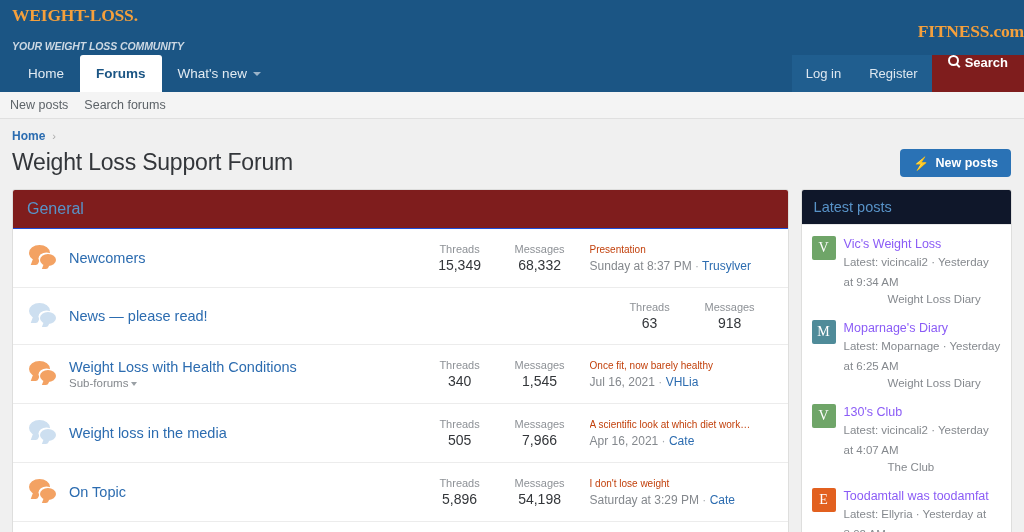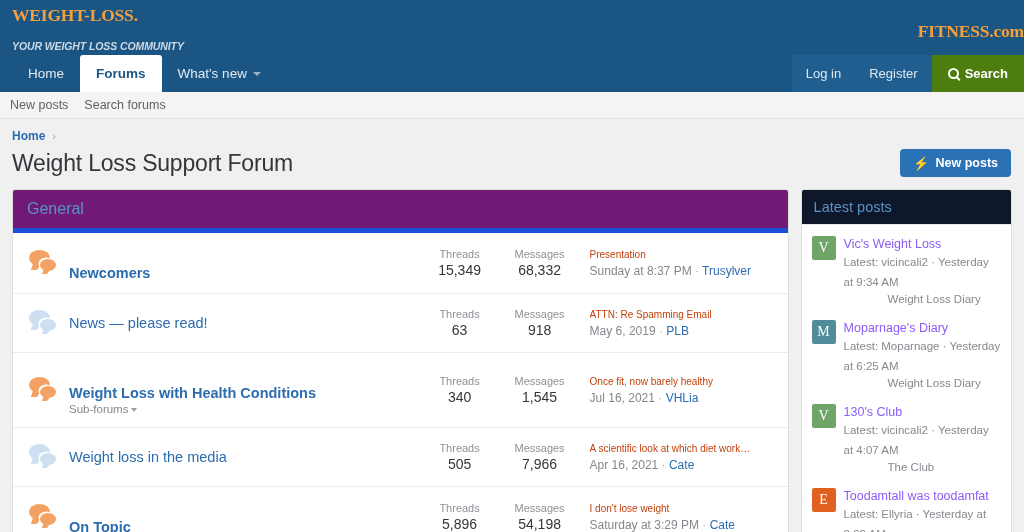--- a/index.html
+++ b/index.html
@@ -91,23 +91,23 @@
     display: flex;
     align-items: center;
     background: #205e8f;
     padding: 0 14px;
     color: #dde7f0;
     font-size: 13px;
     text-decoration: none;
   }
   .nav-search {
     display: flex;
-    align-items: center;
+    align-items: flex-start;
     gap: 6px;
-    background: #4d7c0f;
+    background: #7f1d1d;
     padding: 0 16px;
     color: #ffffff;
     font-size: 13px;
     font-weight: bold;
     text-decoration: none;
   }
   .search-glyph {
     display: inline-block;
     width: 11px; height: 11px;
     border: 2px solid #ffffff;
@@ -150,21 +150,21 @@
   }
   .breadcrumb a {
     color: #2b6cb0;
     font-weight: bold;
     text-decoration: none;
   }
   .breadcrumb .sep { color: #a9a9a9; font-size: 11px; }
 
   .title-row {
     display: flex;
-    align-items: center;
+    align-items: flex-start;
     justify-content: space-between;
     padding-right: 1px;
   }
   .page-title {
     font-size: 23px;
     font-weight: normal;
     color: #33363a;
     letter-spacing: -0.2px;
   }
   .btn-newposts {
@@ -197,22 +197,22 @@
     border: 1px solid #dededd;
     border-radius: 3px;
     overflow: hidden;
   }
 
   
   .section-head {
     padding: 10px 14px;
     font-size: 16px;
     color: #5893c8;
-    background: #701a75;
-    border-bottom: 5px solid #1d4ed8;
+    background: #7f1d1d;
+    border-bottom: 1px solid #1d4ed8;
   }
   .forum-row {
     display: flex;
     align-items: center;
     padding: 12px 14px;
     border-bottom: 1px solid #ececec;
     min-height: 50px;
   }
   .forum-row:last-child { border-bottom: none; }
 
@@ -257,21 +257,21 @@
   .read .bub-sm, .read .bub-sm::after { background: #cddff0; }
   .read .bub-sm { box-shadow: -1.5px -1.5px 0 0 #ffffff; }
 
   .f-main { flex: 1 1 auto; min-width: 0; padding-left: 4px; }
   .f-title {
     font-size: 14.5px;
     color: #2c6cb0;
     text-decoration: none;
     display: inline-block;
   }
-  .f-title.bold { font-weight: bold; margin-top: 20px; }
+  .f-title.bold { font-weight: normal; }
   .f-sub {
     display: block;
     margin-top: 2px;
     font-size: 11.5px;
     color: #84888d;
     text-decoration: none;
   }
   .f-sub .mini-caret {
     display: inline-block;
     width: 0; height: 0;
@@ -460,24 +460,20 @@
             </div>
             <div class="f-main"><a href="#" class="f-title">News — please read!</a></div>
             <div class="f-stat">
               <span class="stat-label">Threads</span>
               <span class="stat-value">63</span>
             </div>
             <div class="f-stat">
               <span class="stat-label">Messages</span>
               <span class="stat-value">918</span>
             </div>
-            <div class="f-last">
-              <a href="#" class="last-title">ATTN: Re Spamming Email</a>
-              <span class="last-meta"><span>May 6, 2019</span><span class="dot"> · </span><a href="#">PLB</a></span>
-            </div>
           </div>
           <div class="forum-row">
             <div class="f-icon unread">
               <span class="bub-lg"></span>
               <span class="bub-sm"></span>
             </div>
             <div class="f-main"><a href="#" class="f-title bold">Weight Loss with Health Conditions</a><a href="#" class="f-sub"><span>Sub-forums</span><span class="mini-caret"></span></a></div>
             <div class="f-stat">
               <span class="stat-label">Threads</span>
               <span class="stat-value">340</span>

